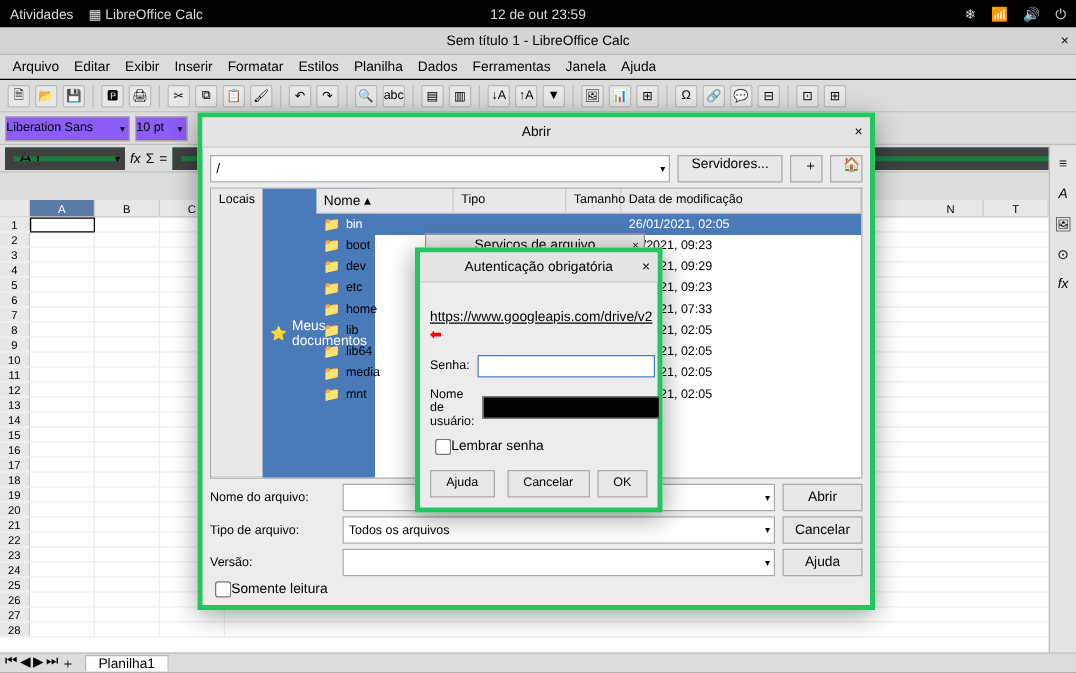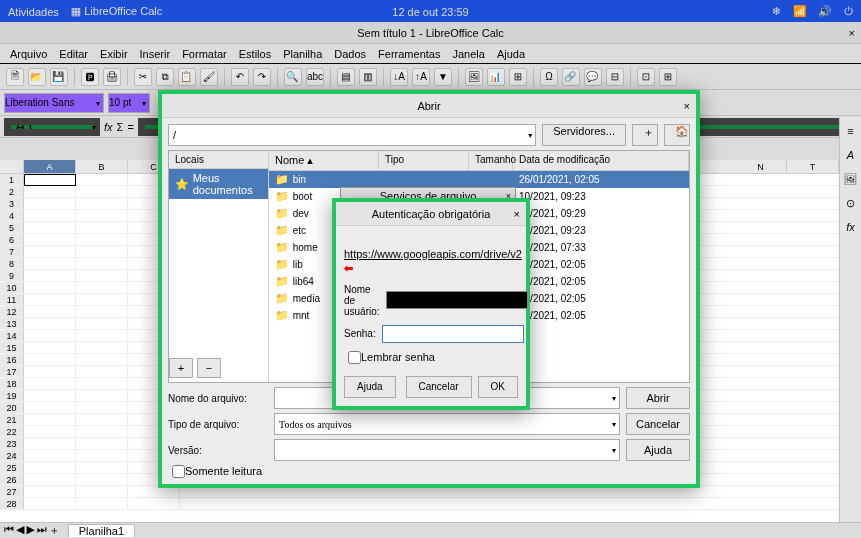--- a/index.html
+++ b/index.html
@@ -1,17 +1,17 @@
 <!DOCTYPE html>
 <html><head>
 <meta charset="utf-8">
 <style>
 *{box-sizing:border-box;margin:0;padding:0;font-family:sans-serif;font-size:11px}
 body{background:#1a1a1a;width:861px;height:538px;overflow:hidden;position:relative}
-.topbar{background:#1d4ed8;color:#ddd;height:23px;display:flex;align-items:center;padding:4px 8px;justify-content:space-between}
+.topbar{background:#000000;color:#ddd;height:23px;display:flex;align-items:center;padding:4px 8px;justify-content:space-between}
 .topbar-left,.topbar-right{display:flex;gap:12px;align-items:center}
 .topbar-center{position:absolute;left:50%;transform:translateX(-50%)}
 .window{background:#dcdcdc;position:absolute;left:0;right:0;top:22px;bottom:0}
 .titlebar{background:#d4d4d4;height:22px;display:flex;align-items:center;justify-content:center;border-bottom:1px solid #bbb;position:relative}
 .titlebar .close{position:absolute;right:6px;cursor:pointer}
 .menubar{background:#dcdcdc;height:20px;display:flex;gap:4px;padding:0 6px;align-items:center;border-bottom:1px solid #000000}
 .menubar span{padding:2px 4px;cursor:pointer}
 .toolbar{background:#dcdcdc;height:26px;display:flex;align-items:center;gap:4px;padding:0 6px;border-bottom:1px solid #c0c0c0}
 .toolbar .btn{width:18px;height:18px;background:#e8e8e8;border:1px solid #bbb;border-radius:2px;display:flex;align-items:center;justify-content:center;font-size:10px}
 .toolbar .sep{width:1px;height:18px;background:#bbb;margin:0 2px}
@@ -36,21 +36,21 @@
 .bottombar .tab{padding:0 10px;background:#fff;border:1px solid #bbb;border-bottom:none;margin-left:4px}
 .dialog{position:absolute;background:#ececec;border:4px solid #22c55e;box-shadow:0 4px 20px rgba(0,0,0,0.4)}
 .dialog .dtitle{height:24px;display:flex;align-items:center;justify-content:center;background:#e4e4e4;border-bottom:1px solid #ccc;position:relative;font-size:12px}
 .dialog .dclose{position:absolute;right:6px;cursor:pointer}
 .open-dialog{left:158px;top:90px;width:542px;height:398px}
 .open-body{padding:6px;display:flex;flex-direction:column;gap:4px;height:calc(100% - 24px)}
 .pathrow{display:flex;gap:6px;align-items:center}
 .pathrow input{flex:1;height:22px;border:1px solid #aaa;background:#fff;padding:0 20px 0 4px}
 .pathrow .btn{height:22px;padding:0 10px;border:1px solid #aaa;background:#e8e8e8;cursor:pointer}
 .filebrowser{display:flex;flex:1;border:1px solid #aaa;background:#fff;min-height:170px}
-.places{width:100px;border-right:1px solid #ccc;display:flex;flex-direction:column}
+.places{width:84px;border-right:1px solid #ccc;display:flex;}
 .places .hdr{background:#e8e8e8;padding:3px 6px;border-bottom:1px solid #ccc;font-size:10px}
 .places .item{padding:3px 6px;display:flex;gap:4px;align-items:center;font-size:10px}
 .places .item.sel{background:#4a7ab8;color:#fff}
 .filelist{flex:1;overflow:hidden}
 .filelist .cols{display:flex;background:#e8e8e8;border-bottom:1px solid #ccc}
 .filelist .cols div{padding:3px 6px;border-right:1px solid #ccc;font-size:10px}
 .filelist .frow{display:flex;padding:2px 0}
 .filelist .frow.sel{background:#4a7ab8;color:#fff}
 .filelist .frow div{padding:0 6px;font-size:10px;display:flex;gap:4px;align-items:center}
 .places-btns{display:flex;gap:4px;padding:4px 0}
@@ -459,21 +459,21 @@
           </div>
       </div>
     </div>
     <div class="formrow">
       <label>Nome do arquivo:</label>
       <div class="dropdown" style="flex:1"><input style="width: 100%; height: 22px; border: 1px solid rgb(170, 170, 170); padding: 0px 4px;" value=""></div>
       <button class="btn">Abrir</button>
     </div>
     <div class="formrow">
       <label>Tipo de arquivo:</label>
-      <div class="dropdown" style="flex:1"><input style="width: 100%; height: 22px; border: 1px solid rgb(170, 170, 170); padding: 0px 4px; font-family: Liberation Serif, serif;" value="Todos os arquivos"></div>
+      <div class="dropdown" style="flex:1"><input style="width: 100%; height: 22px; border: 1px solid rgb(170, 170, 170); padding: 0px 4px;" value="Todos os arquivos"></div>
       <button class="btn">Cancelar</button>
     </div>
     <div class="formrow">
       <label>Versão:</label>
       <div class="dropdown" style="flex:1"><input style="width: 100%; height: 22px; border: 1px solid rgb(170, 170, 170); padding: 0px 4px;" value=""></div>
       <button class="btn">Ajuda</button>
     </div>
     <div class="checkrow">
       <input type="checkbox" style="">
       <span>Somente leitura</span>
@@ -490,26 +490,26 @@
   <div class="dtitle">
     <span>Autenticação obrigatória</span>
     <span class="dclose">×</span>
   </div>
   <div class="auth-body">
     <div class="msg">
       <br>
       <span class="url">https://www.googleapis.com/drive/v2</span> <span class="arrow">⬅</span>
     </div>
     <div class="frow">
+      <label>Senha:</label>
+      <input class="pass" type="password" style="">
+    </div>
+    <div class="frow">
       <label>Nome de usuário:</label>
       <input class="user" type="text" style="">
-    </div>
-    <div class="frow">
-      <label>Senha:</label>
-      <input class="pass" type="password" style="">
     </div>
     <div class="checkrow">
       <input type="checkbox" style="">
       <span>Lembrar senha</span>
     </div>
     <div class="auth-btns">
       <button>Ajuda</button>
       <div style="display:flex;gap:6px">
         <button>Cancelar</button>
         <button>OK</button>

